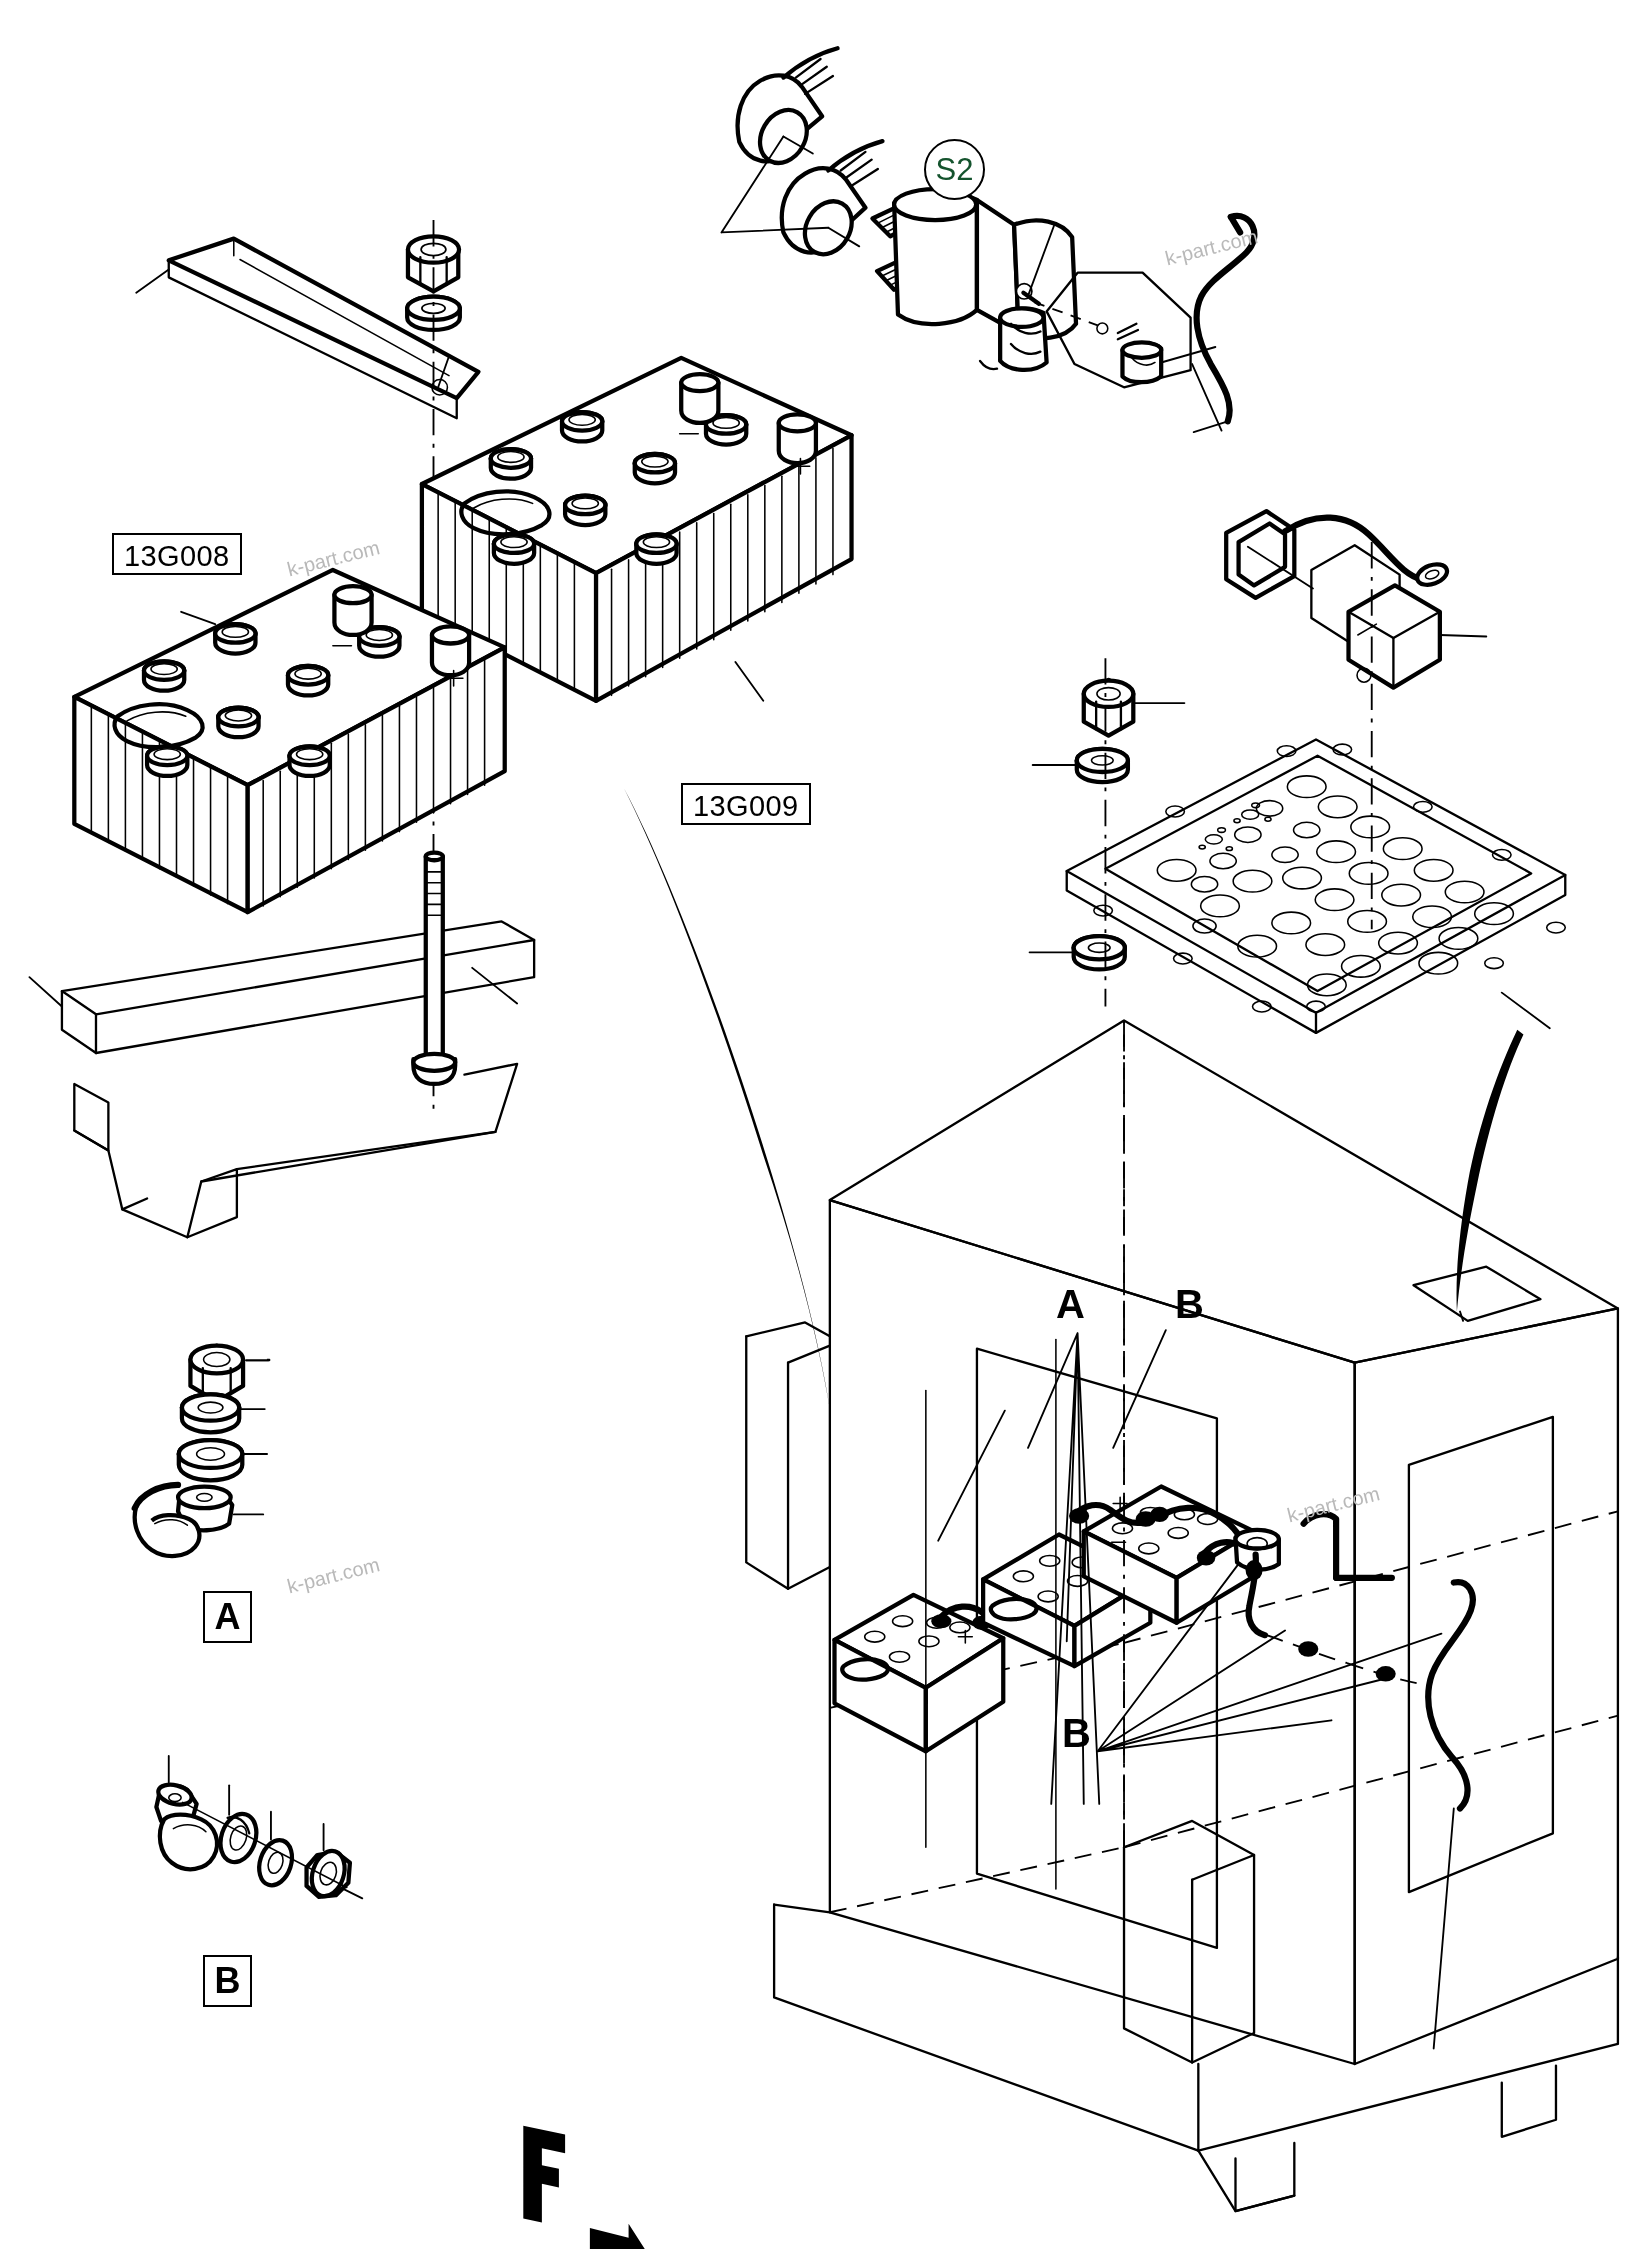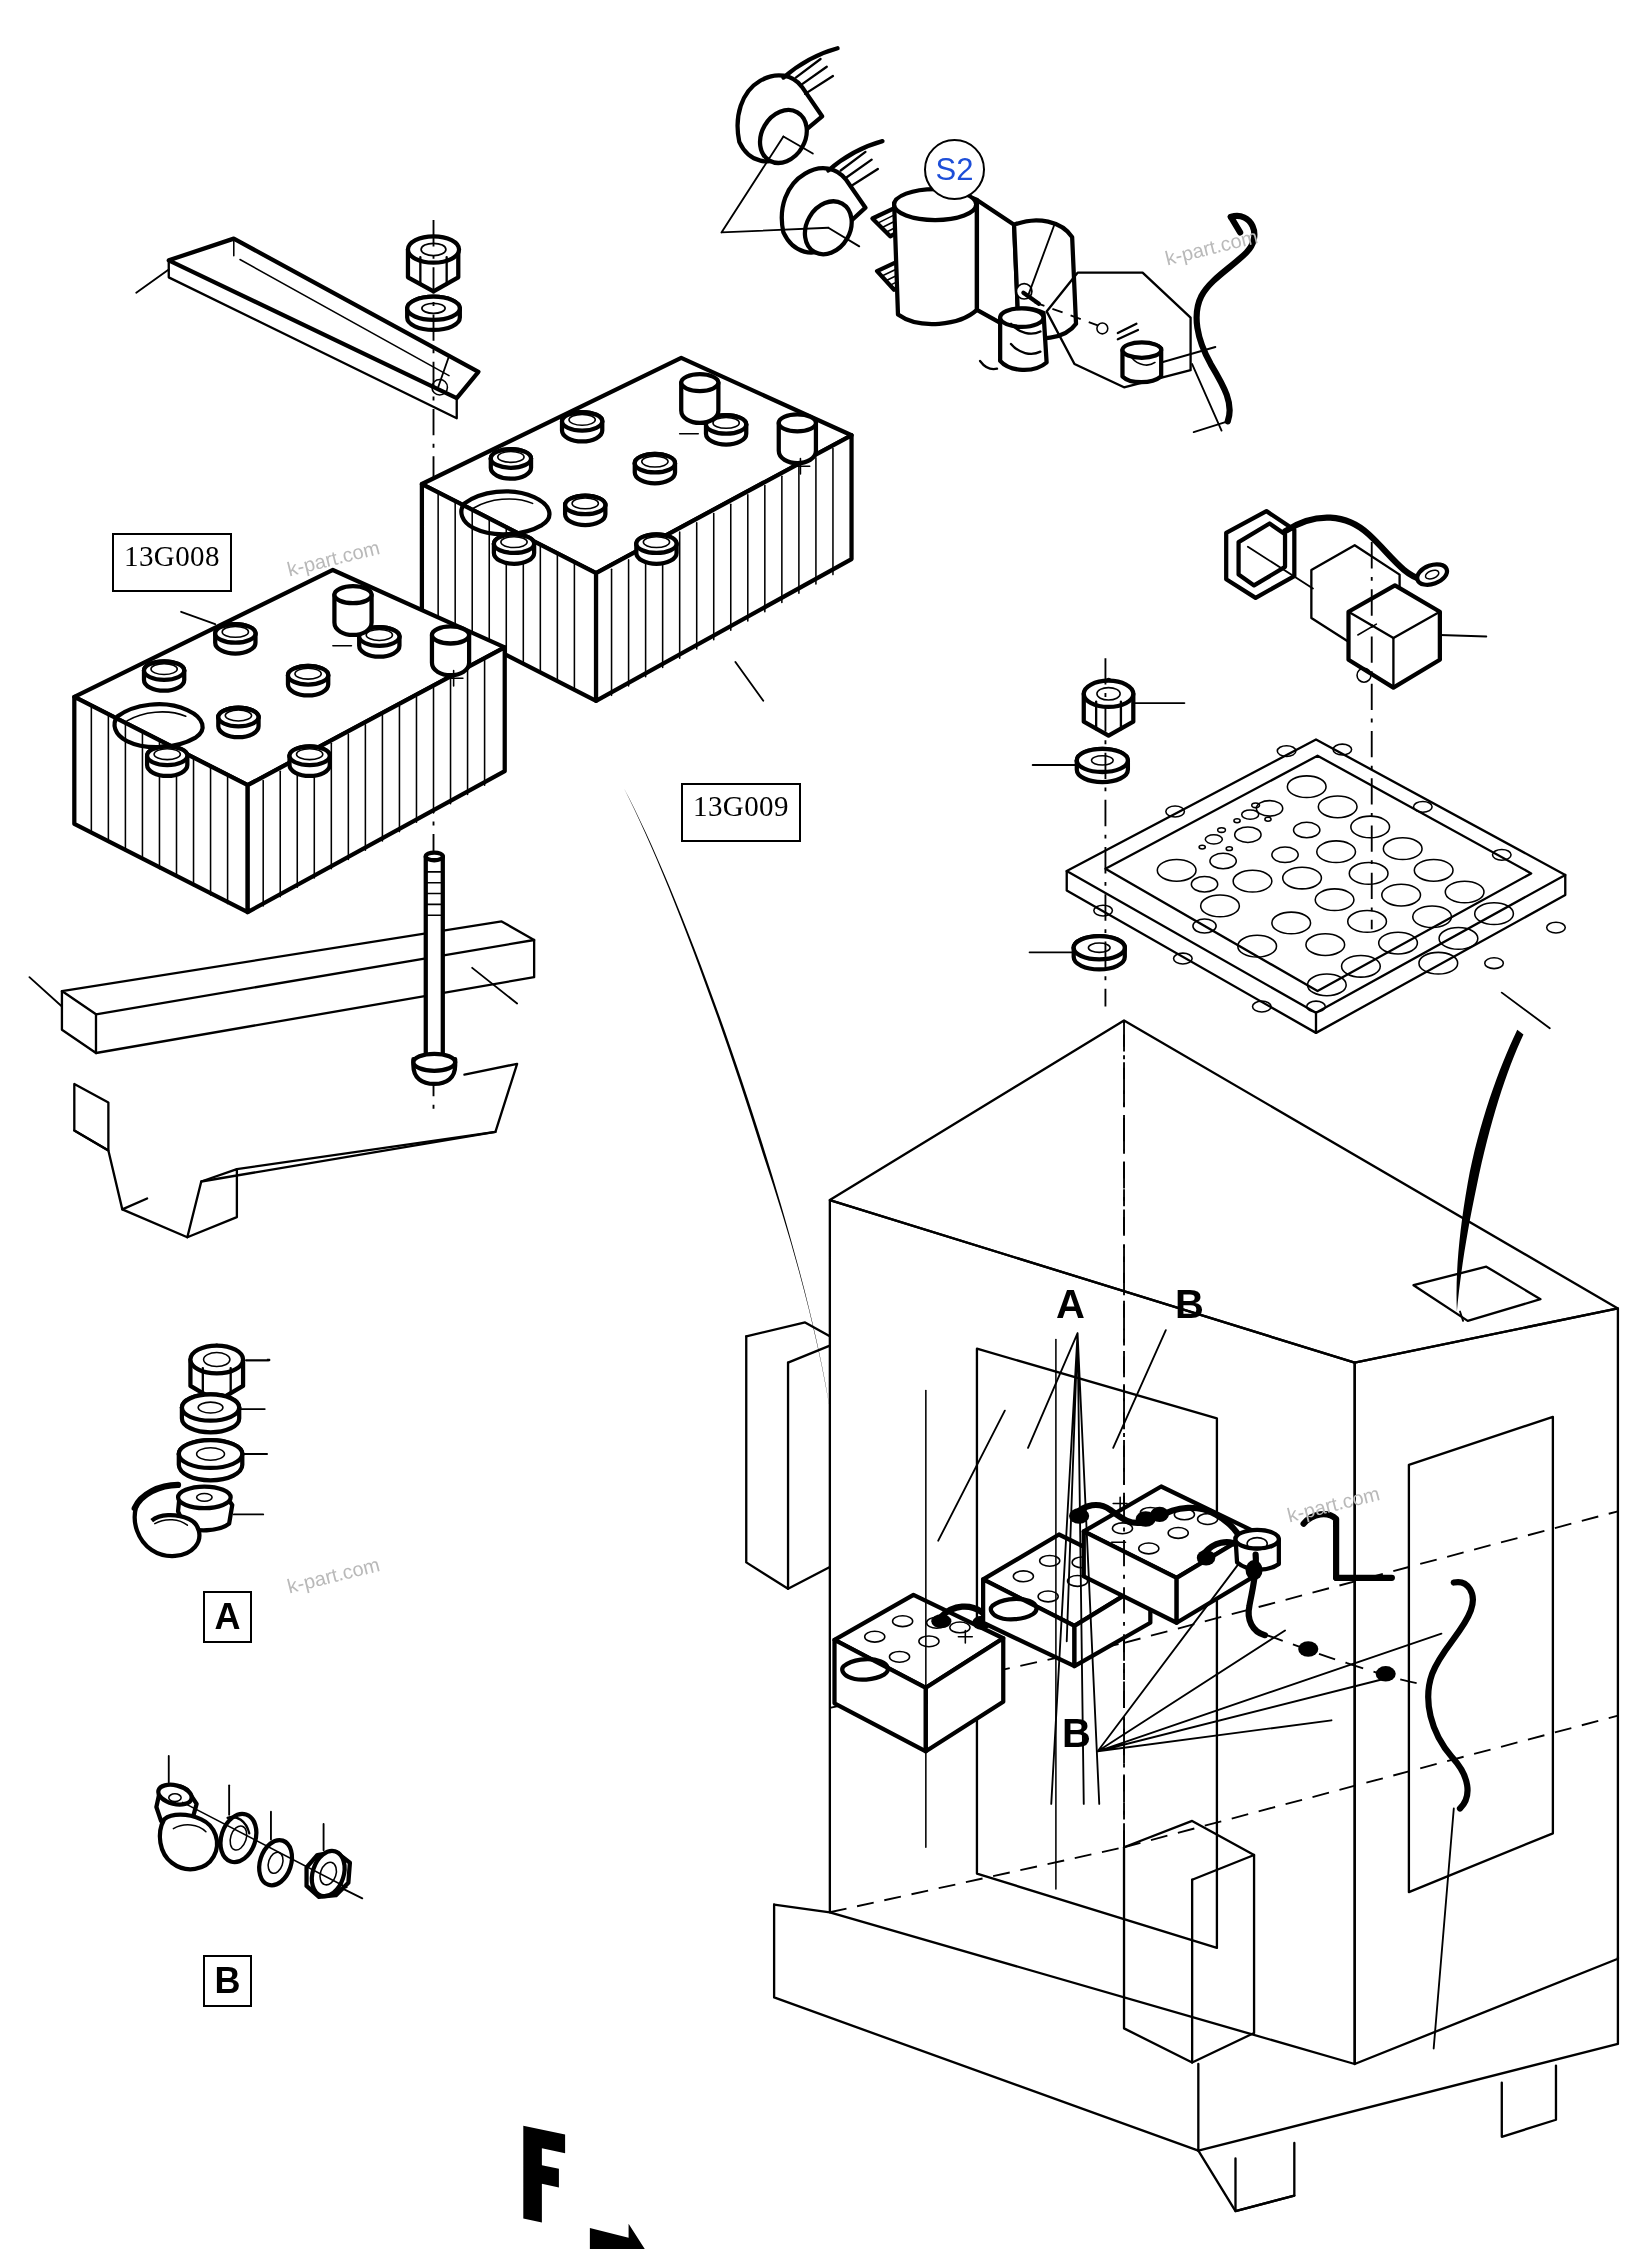--- a/index.html
+++ b/index.html
@@ -11,30 +11,30 @@
   .lnH{fill:none;stroke:#000;stroke-width:5.5;stroke-linecap:round;stroke-linejoin:round;}
   .lnXH{fill:none;stroke:#000;stroke-width:8;stroke-linecap:round;stroke-linejoin:round;}
   .lead{fill:none;stroke:#000;stroke-width:2.4;stroke-linecap:round;}
   .dash{fill:none;stroke:#000;stroke-width:2.4;stroke-dasharray:22 14;}
   .dashT{fill:none;stroke:#000;stroke-width:2.4;stroke-dasharray:14 11;}
   .cdash{fill:none;stroke:#000;stroke-width:2.4;stroke-dasharray:34 11 5 11;}
   .whtH{fill:#ffffff;stroke:#000;stroke-width:5.5;stroke-linejoin:round;}
   .whtT{fill:#ffffff;stroke:#000;stroke-width:2.2;stroke-linejoin:round;}
   .blk{fill:#000;stroke:none;}
   .boxlbl{position:absolute;border:2.3px solid #000;background:#fff;
-          font-family:Liberation Serif, serif;font-size:29px;line-height:1;
-          letter-spacing:0.4px;color:#000;padding:7px 10px 19px 10px;white-space:nowrap;}
+          font-family:Liberation Sans, sans-serif;font-size:29px;line-height:1;
+          letter-spacing:0.4px;color:#000;padding:7px 10px 2px 10px;white-space:nowrap;}
   .letterlbl{position:absolute;border:2.3px solid #000;background:#fff;
           font-family:"Liberation Sans",sans-serif;font-size:36px;font-weight:700;
           color:#000;width:45px;height:48px;display:flex;align-items:center;justify-content:center;}
   .calllbl{position:absolute;font-family:"Liberation Sans",sans-serif;font-size:40px;
           font-weight:700;color:#000;line-height:1;}
   .s2lbl{position:absolute;width:57px;height:57px;border:2.3px solid #000;border-radius:50%;
           background:#fff;display:flex;align-items:center;justify-content:center;
-          font-family:"Liberation Sans",sans-serif;font-size:31px;color:#1d4ed8;}
+          font-family:"Liberation Sans",sans-serif;font-size:31px;color:#14532d;}
   .wm{position:absolute;font-family:"Liberation Sans",sans-serif;color:#b9b9b9;
       font-size:20px;white-space:nowrap;transform-origin:left top;pointer-events:none;}
 </style>
 </head>
 <body>
 
 <div id="sheet">
 
 <svg id="art" viewBox="0 0 2125 2906">
 

